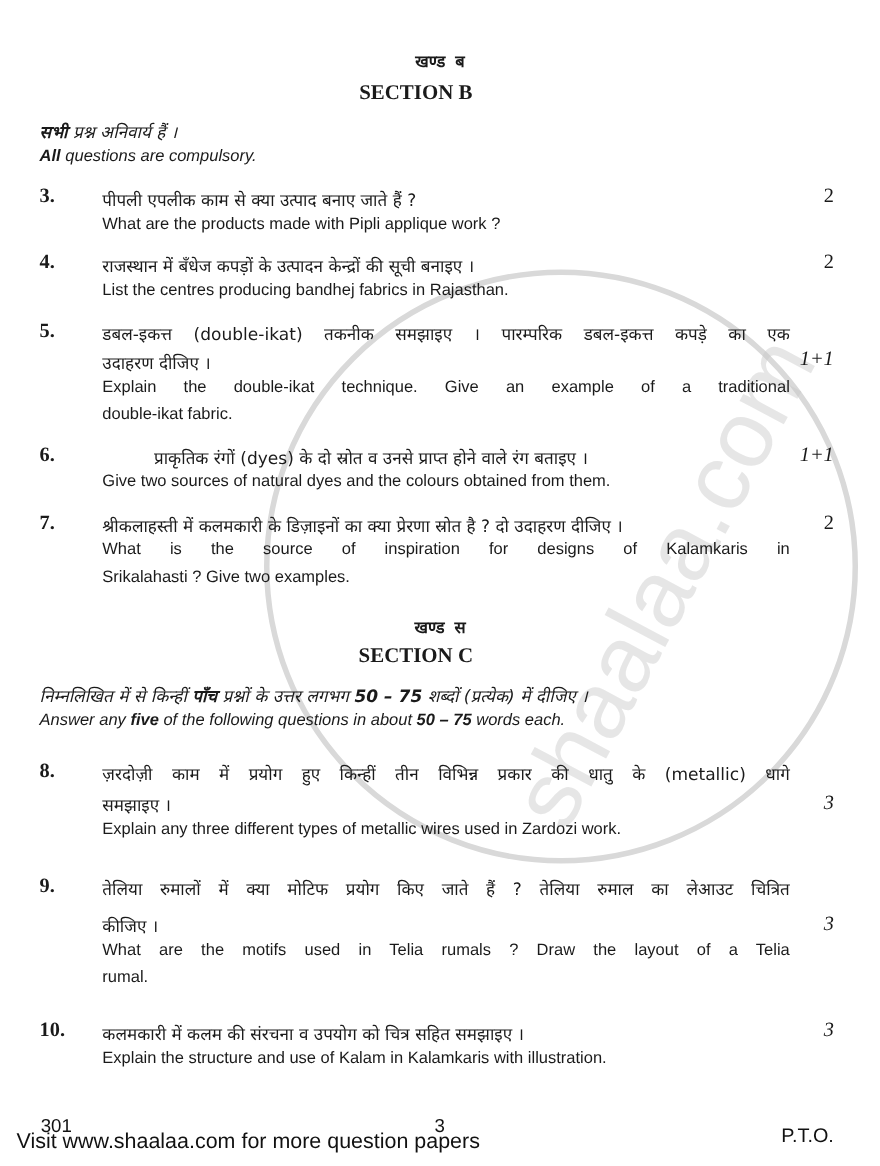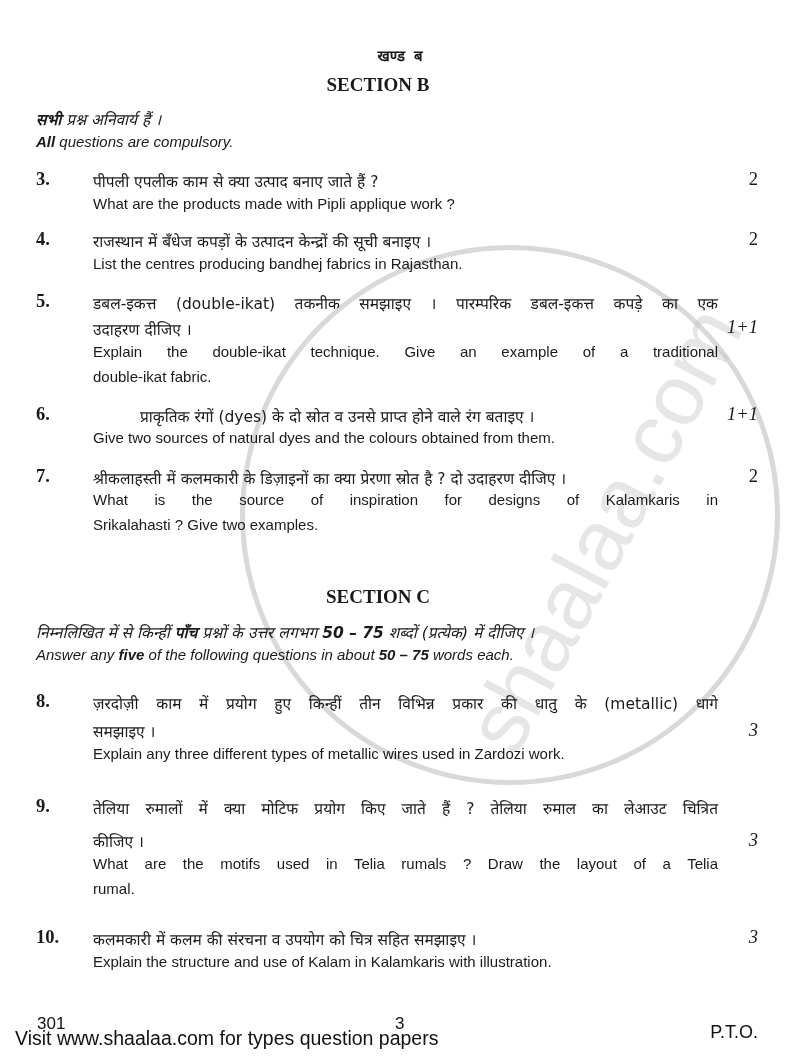--- a/index.html
+++ b/index.html
@@ -68,20 +68,21 @@
   </div>
 
   <div>
     <div class="abs qnum" style="top:466px;">7.</div>
     <div class="abs hi qtext" style="top:467px;">श्रीकलाहस्ती में कलमकारी के डिज़ाइनों का क्या प्रेरणा स्रोत है ? दो उदाहरण दीजिए ।</div>
     <div class="abs marks" style="top:466px;">2</div>
     <div class="abs en qtext just" style="top:491px;">What is the source of inspiration for designs of Kalamkaris in</div>
     <div class="abs en qtext" style="top:516px;">Srikalahasti ? Give two examples.</div>
   </div>
 
+  <div class="abs sec-hi" style="top:559px;">खण्ड स</div>
   <div class="abs sec-en" style="top:586px;">SECTION C</div>
 
   <div class="abs hi ital" style="left:36px; top:621px;"><span>निम्नलिखित में से किन्हीं </span><b>पाँच</b><span> प्रश्नों के उत्तर लगभग </span><b>50 – 75</b><span> शब्दों (प्रत्येक) में दीजिए ।</span></div>
   <div class="abs en ital" style="left:36px; top:646px;"><span>Answer any </span><b>five</b><span> of the following questions in about </span><b>50 – 75</b><span> words each.</span></div>
 
   <div>
     <div class="abs qnum" style="top:691px;">8.</div>
     <div class="abs hi qtext just" style="top:692px;">ज़रदोज़ी काम में प्रयोग हुए किन्हीं तीन विभिन्न प्रकार की धातु के (metallic) धागे</div>
     <div class="abs hi qtext" style="top:720px;">समझाइए ।</div>
     <div class="abs marks it" style="top:720px;">3</div>
@@ -100,15 +101,15 @@
   <div>
     <div class="abs qnum" style="top:927px;">10.</div>
     <div class="abs hi qtext" style="top:928px;">कलमकारी में कलम की संरचना व उपयोग को चित्र सहित समझाइए ।</div>
     <div class="abs marks it" style="top:927px;">3</div>
     <div class="abs en qtext" style="top:953px;">Explain the structure and use of Kalam in Kalamkaris with illustration.</div>
   </div>
 
   <div class="abs foot" style="left:37px; top:1014px; font-size:17px;">301</div>
   <div class="abs foot" style="left:395px; top:1014px; font-size:17px;">3</div>
   <div class="abs foot" style="right:42px; top:1022px; font-size:18px;">P.T.O.</div>
-  <div class="abs foot" style="left:15px; top:1027px; font-size:19.5px; background:transparent;">Visit www.shaalaa.com for types question papers</div>
+  <div class="abs foot" style="left:15px; top:1027px; font-size:19.5px; background:transparent;">Visit www.shaalaa.com for more question papers</div>
 
 </div>
 
 </body></html>

